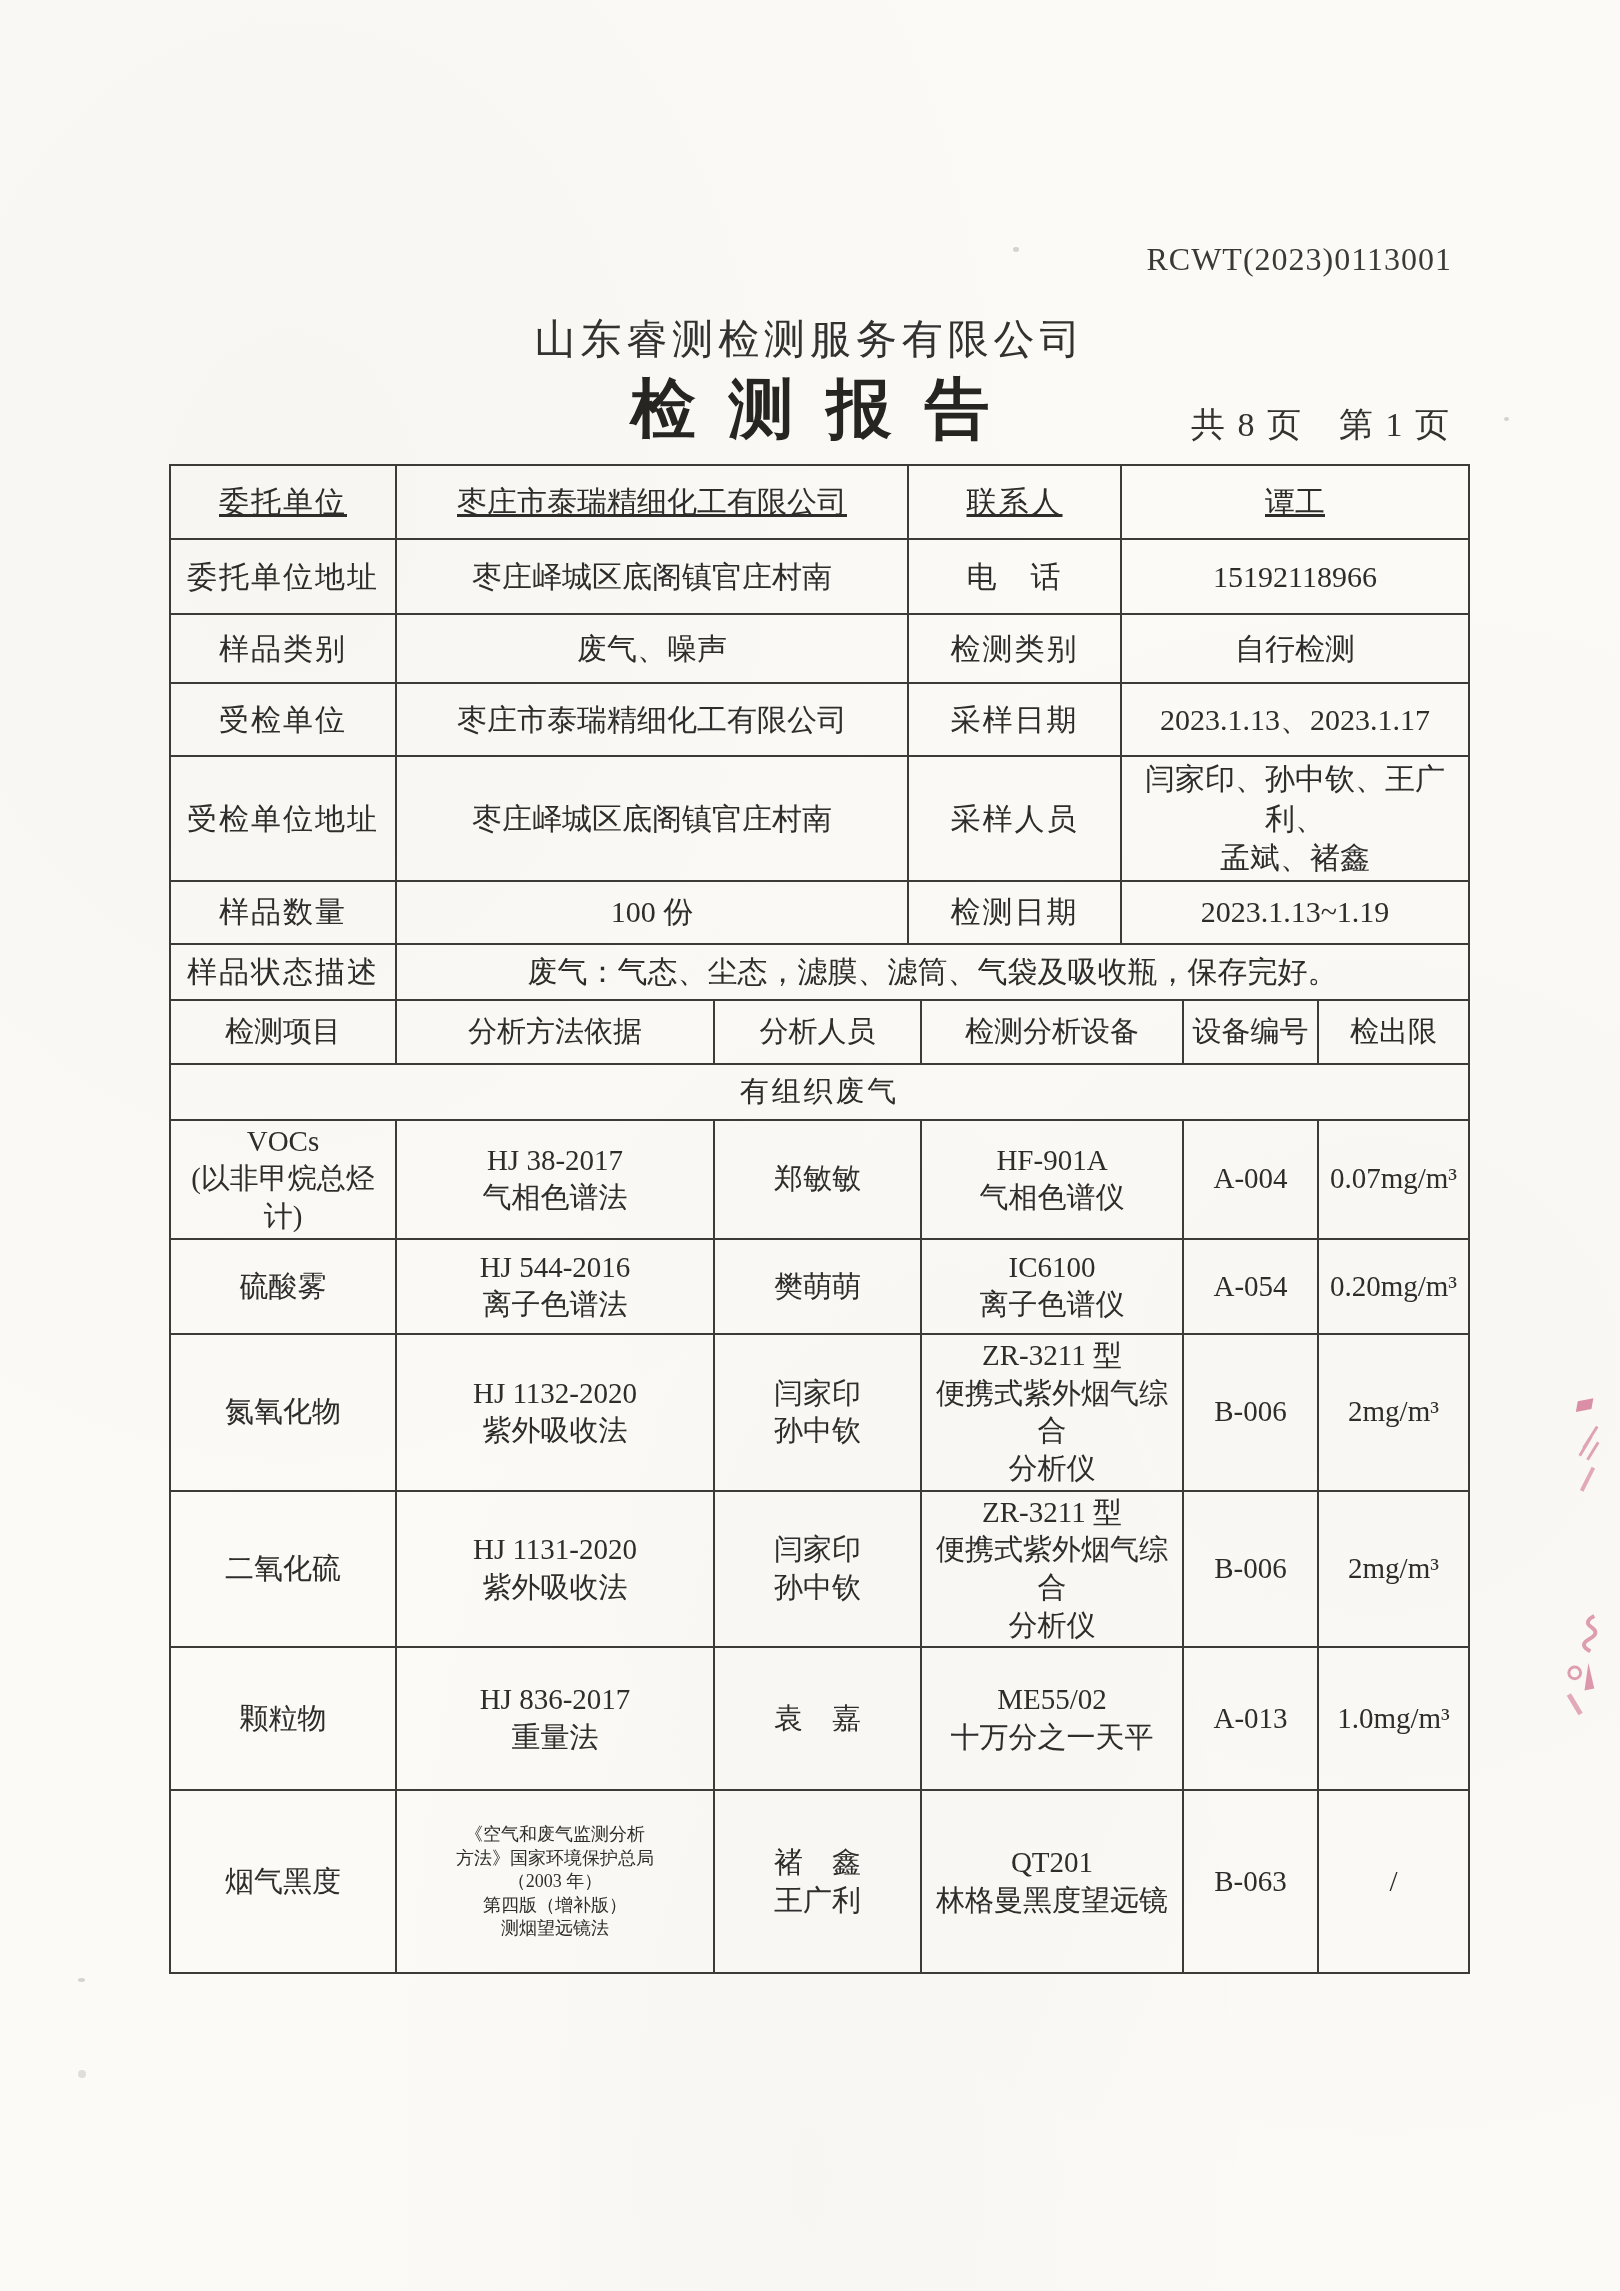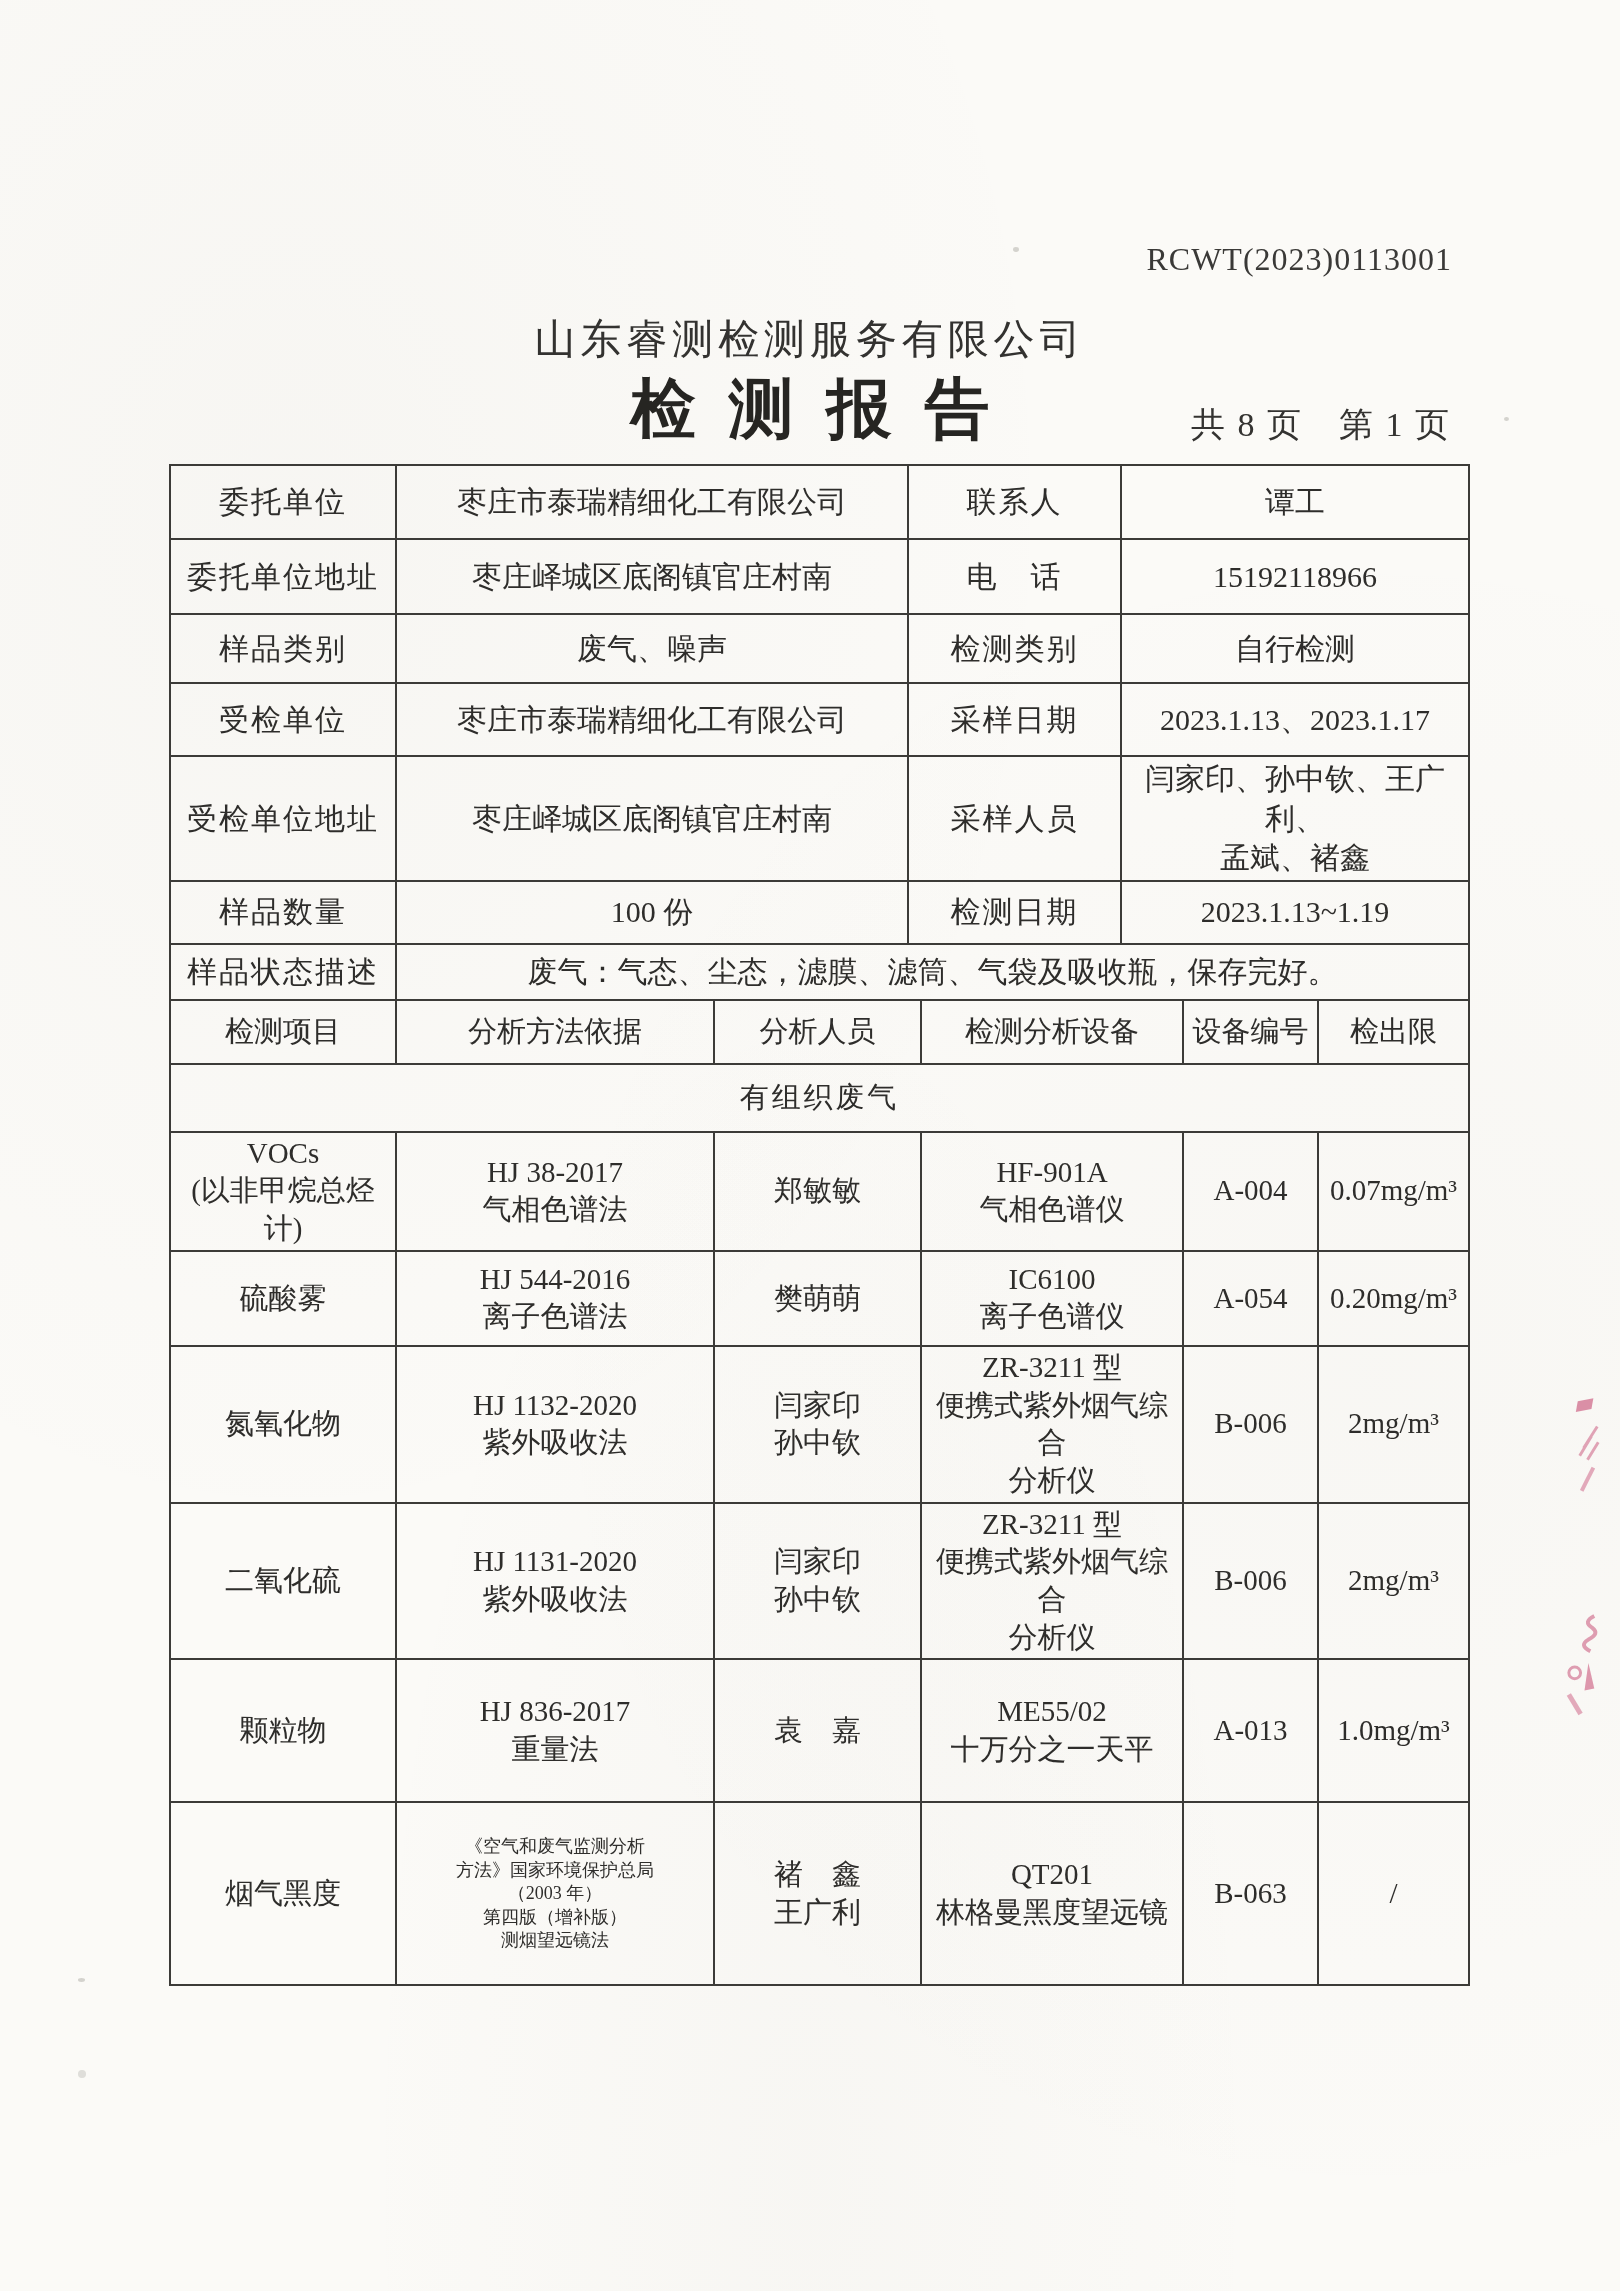--- a/index.html
+++ b/index.html
@@ -49,26 +49,26 @@
     font-weight:normal;
     font-size:30px;line-height:1.32;
     color:#2e2d2b;
     overflow:hidden;
     box-sizing:border-box;
   }
   .t2{margin-top:-2px;}
   .t2 td,.t2 th{font-size:29px;line-height:1.3;}
   .lbl{letter-spacing:2px;}
   
-  .ir1 td{height:74px;} .ir2 td{height:75px;} .ir3 td{height:69px;}
+  .ir1 td{height:74px;text-decoration:underline;} .ir2 td{height:75px;} .ir3 td{height:69px;}
   .ir4 td{height:73px;} .ir5 td{height:120px;} .ir6 td{height:63px;}
   .ir7 td{height:56px;}
   
   .mh td,.mh th{height:64px;border-radius:32px;}
-  .ms td{height:68px;letter-spacing:2.9px;}
+  .ms td{height:56px;letter-spacing:2.9px;}
   .mr1 td{height:114px;} .mr2 td{height:95px;} .mr3 td{height:146px;}
   .mr4 td{height:139px;} .mr5 td{height:143px;} .mr6 td{height:183px;}
   .mr6 .method-cell{font-size:18px;line-height:1.3;}
   .speck{position:absolute;border-radius:50%;background:#8d8a82;opacity:.35;}
   .stamp{position:absolute;opacity:.8;}
 </style>
 </head>
 <body>
 
 <div class="sheet">

